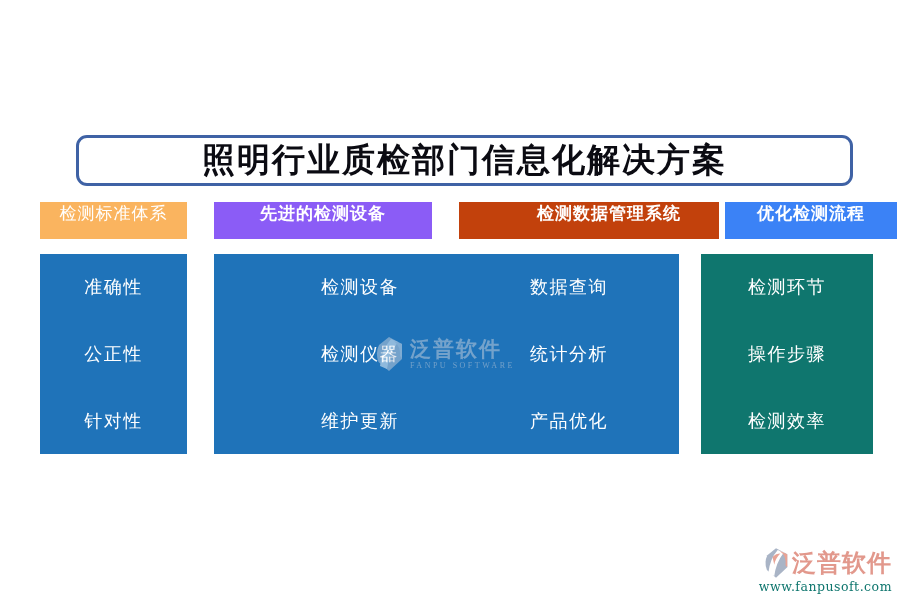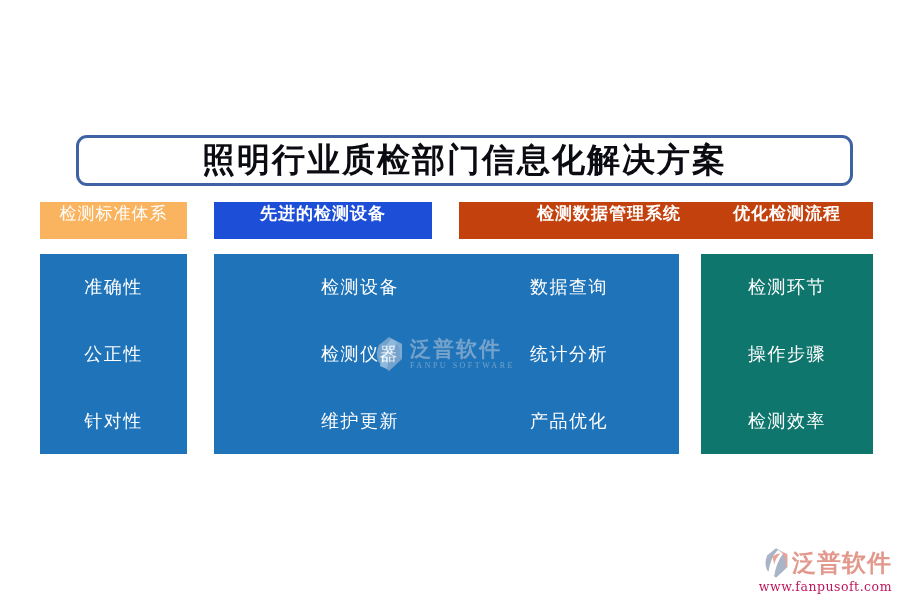--- a/index.html
+++ b/index.html
@@ -66,39 +66,39 @@
 
   <div class="col-header c1" style="background-color: rgb(250, 180, 95);">
     <span>检测标准体系</span>
   </div>
   <div class="col-body c1" style="background-color: rgb(31, 115, 185);">
     <div class="col-item">准确性</div>
     <div class="col-item">公正性</div>
     <div class="col-item">针对性</div>
   </div>
 
-  <div class="col-header bold c2" style="background-color: #1d4ed8;">
+  <div class="col-header bold c2" style="background-color: #8b5cf6;">
     <span>先进的检测设备</span>
   </div>
   <div class="col-body c2" style="background-color: rgb(31, 115, 185); padding-left: 37px;">
     <div class="col-item">检测设备</div>
     <div class="col-item">检测仪器</div>
     <div class="col-item">维护更新</div>
   </div>
 
   <div class="col-header bold c3" style="background-color: #c2410c; padding-left: 40px;">
     <span>检测数据管理系统</span>
   </div>
   <div class="col-body c3" style="background-color: rgb(31, 115, 185);">
     <div class="col-item">数据查询</div>
     <div class="col-item">统计分析</div>
     <div class="col-item">产品优化</div>
   </div>
 
-  <div class="col-header bold c4" style="background-color: #c2410c;">
+  <div class="col-header bold c4" style="background-color: #3b82f6; margin-left: 24px;">
     <span>优化检测流程</span>
   </div>
   <div class="col-body c4" style="background-color: #0f766e; text-align: center;">
     <div class="col-item">检测环节</div>
     <div class="col-item">操作步骤</div>
     <div class="col-item">检测效率</div>
   </div>
 
   <div class="watermark">
     <svg class="wm-mark" viewBox="0 0 60 72" xmlns="http://www.w3.org/2000/svg">
@@ -115,16 +115,16 @@
   <div class="footer-logo">
     <div class="fl-row">
       <svg class="fl-mark" viewBox="0 0 60 72" xmlns="http://www.w3.org/2000/svg">
         <path d="M30 2 L56 16 L56 46 L30 70 L9 52 Q2 34 10 18 Z" fill="#a9b4c6"></path>
         <path d="M34 6 Q16 26 12 60 L26 66 Q30 36 48 12 Z" fill="#ffffff"></path>
         <path d="M38 8 Q55 20 52 42 L56 46 L56 16 Z" fill="#e8a395"></path>
         <path d="M22 22 Q30 14 40 14 Q28 26 26 40 Z" fill="#e8a395"></path>
       </svg>
       <span class="fl-brand" style="color: rgb(226, 152, 140);">泛普软件</span>
     </div>
-    <span class="fl-url" style="color: #be185d; text-align: center;">www.fanpusoft.com</span>
+    <span class="fl-url" style="color: #0f766e; text-align: center;">www.fanpusoft.com</span>
   </div>
 
 </div>
 
 </body></html>

